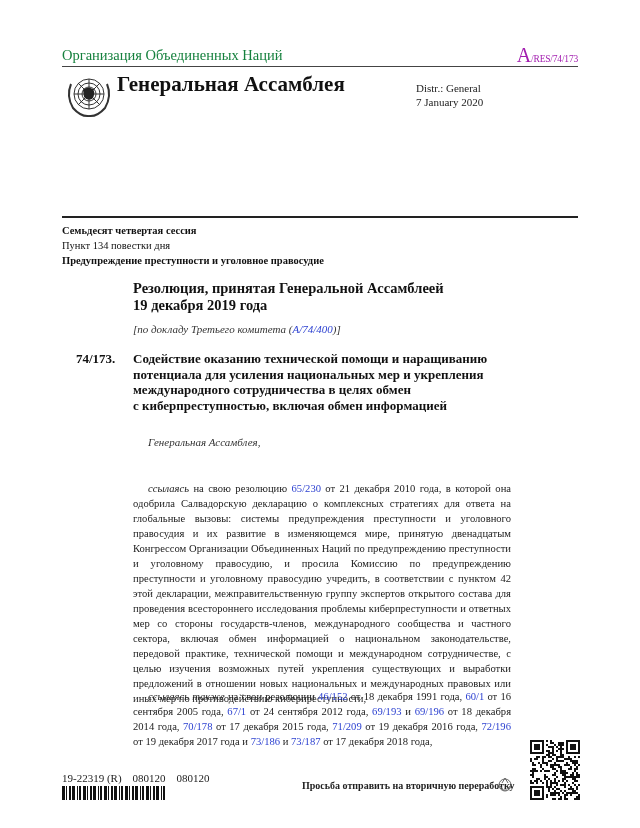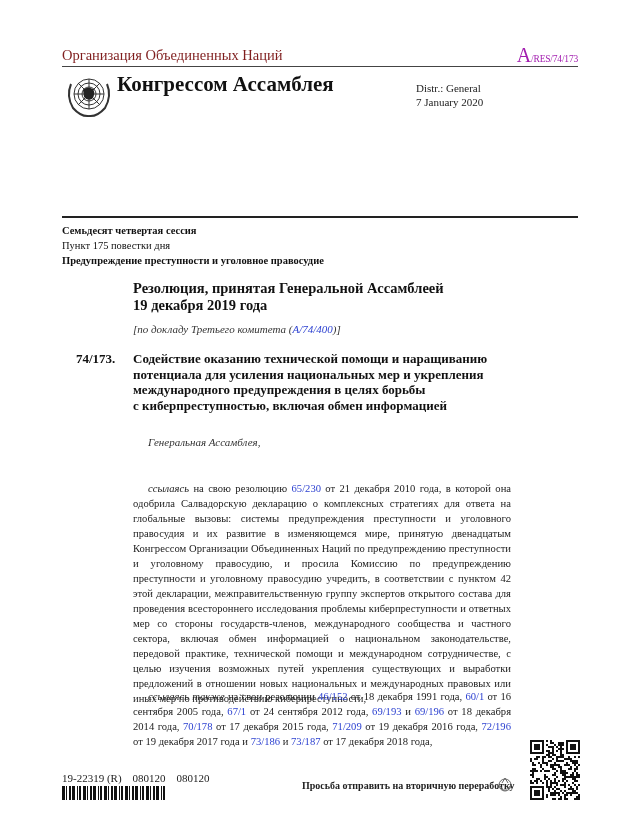--- a/index.html
+++ b/index.html
@@ -1,19 +1,19 @@
 <!DOCTYPE html>
 <html><head>
   <meta charset="utf-8">
   <style>
     html, body { margin: 0; padding: 0; background: #ffffff; }
     body { width: 640px; height: 828px; position: relative; overflow: hidden;
            font-family: "Liberation Serif", "DejaVu Serif", serif; color: #111; }
     .abs { position: absolute; }
-    .org { left: 62px; top: 47px; font-size: 14.5px; color: #7f1d1d; }
+    .org { left: 62px; top: 47px; font-size: 14.5px; color: #15803d; }
     .symbol { right: 62px; top: 44px; font-size: 19px; color: #a21caf; white-space: nowrap; }
     .symbol .big { font-size: 20px; }
     .symbol .small { font-size: 9.5px; letter-spacing: -0.2px; }
     .rule-top { left: 62px; top: 66px; width: 516px; height: 1px; background: #444; }
     .emblem { left: 63px; top: 70px; width: 52px; height: 52px; }
     .ga-title { left: 117px; top: 72px; font-size: 21px; font-weight: bold; }
     .distr { left: 416px; top: 81px; font-size: 11px; line-height: 14px; color: #222; }
     .rule-mid { left: 62px; top: 216px; width: 516px; height: 2px; background: #222; }
     .session { left: 62px; top: 223px; font-size: 10.5px; line-height: 15px; }
     .session .b { font-weight: bold; }
@@ -51,44 +51,44 @@
     <line x1="15" y1="13" x2="37" y2="35"></line>
     <line x1="37" y1="13" x2="15" y2="35"></line>
   </g>
   <path d="M20 20 Q24 16 30 19 Q33 24 29 29 Q24 31 21 27 Z" fill="#222"></path>
   <g fill="none" stroke="#333" stroke-width="2">
     <path d="M8 14 Q3 26 10 38 Q18 47 26 46"></path>
     <path d="M44 14 Q49 26 42 38 Q34 47 26 46"></path>
   </g>
 </svg>
 
-<div class="abs ga-title">Конгрессом Ассамблея</div>
+<div class="abs ga-title">Генеральная Ассамблея</div>
 <div class="abs distr">
   <div>Distr.: General</div>
   <div>7 January 2020</div>
 </div>
 
 <div class="abs rule-mid"></div>
 <div class="abs session">
   <div class="b">Семьдесят четвертая сессия</div>
-  <div>Пункт 175 повестки дня</div>
+  <div>Пункт 134 повестки дня</div>
   <div class="b">Предупреждение преступности и уголовное правосудие</div>
 </div>
 
 <div class="abs res-head">
   <div>Резолюция, принятая Генеральной Ассамблеей</div>
   <div>19 декабря 2019 года</div>
 </div>
 <div class="abs report"><span>[по докладу Третьего комитета (</span><span class="link">A/74/400</span><span>)]</span></div>
 
 <div class="abs res-num">74/173.</div>
 <div class="abs res-title">
   <div>Содействие оказанию технической помощи и наращиванию</div>
   <div>потенциала для усиления национальных мер и укрепления</div>
-  <div>международного предупреждения в целях борьбы</div>
+  <div>международного сотрудничества в целях обмен</div>
   <div>с киберпреступностью, включая обмен информацией</div>
 </div>
 
 <div class="abs ga-ital">Генеральная Ассамблея,</div>
 
 <div class="abs para p1"><span class="lead">ссылаясь</span><span> на свою резолюцию </span><span class="link">65/230</span><span> от 21 декабря 2010 года, в которой она одобрила Салвадорскую декларацию о комплексных стратегиях для ответа на глобальные вызовы: системы предупреждения преступности и уголовного правосудия и их развитие в изменяющемся мире, принятую двенадцатым Конгрессом Организации Объединенных Наций по предупреждению преступности и уголовному правосудию, и просила Комиссию по предупреждению преступности и уголовному правосудию учредить, в соответствии с пунктом 42 этой декларации, межправительственную группу экспертов открытого состава для проведения всестороннего исследования проблемы киберпреступности и ответных мер со стороны государств-членов, международного сообщества и частного сектора, включая обмен информацией о национальном законодательстве, передовой практике, технической помощи и международном сотрудничестве, с целью изучения возможных путей укрепления существующих и выработки предложений в отношении новых национальных и международных правовых или иных мер по противодействию киберпреступности,</span></div>
 
 <div class="abs para p2" id="para2"><span class="lead">ссылаясь также</span><span> на свои резолюции </span><span class="link">46/152</span><span> от 18 декабря 1991 года, </span><span class="link">60/1</span><span> от 16 сентября 2005 года, </span><span class="link">67/1</span><span> от 24 сентября 2012 года, </span><span class="link">69/193</span><span> и </span><span class="link">69/196</span><span> от 18 декабря 2014 года, </span><span class="link">70/178</span><span> от 17 декабря 2015 года, </span><span class="link">71/209</span><span> от 19 декабря 2016 года, </span><span class="link">72/196</span><span> от 19 декабря 2017 года и </span><span class="link">73/186</span><span> и </span><span class="link">73/187</span><span> от 17 декабря 2018 года,</span></div>
 
 <div class="abs footer-code">19-22319 (R)    080120    080120</div>

